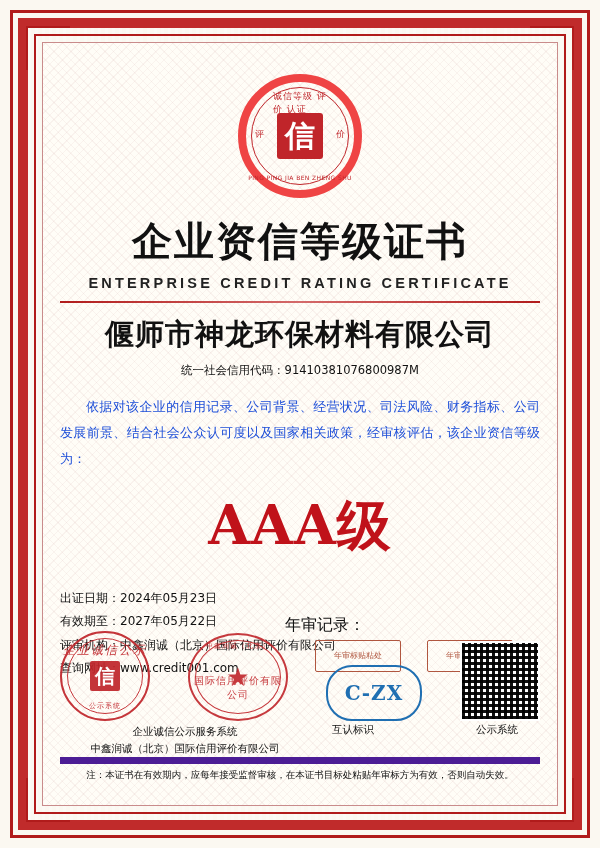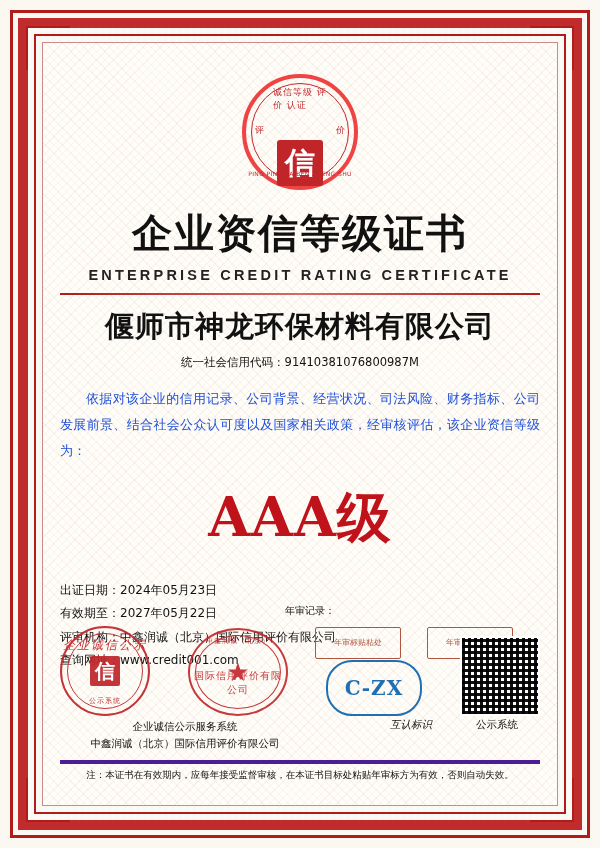--- a/index.html
+++ b/index.html
@@ -63,22 +63,22 @@
   
   .content{
     position:absolute;left:60px;top:56px;right:60px;bottom:50px;
   }
   
   .seal-wrap{
     display:flex;justify-content:center;margin-top:18px;
   }
   .seal{
     position:relative;width:108px;height:108px;border-radius:50%;
-    border:4px solid #ef4444;
-    display:flex;align-items:flex-end;justify-content:center;
+    border:8px solid #ef4444;
+    display:flex;align-items:center;justify-content:center;
   }
   .seal .ring2{
     position:absolute;left:5px;top:5px;right:5px;bottom:5px;
     border:1px solid #c0252a;border-radius:50%;
   }
   .seal .star{
     position:absolute;top:8px;left:50%;transform:translateX(-50%);
     color:#c0252a;font-size:9px;letter-spacing:1px;
   }
   .seal .core{
@@ -137,21 +137,21 @@
   }
   
   .info{
     margin-top:24px;position:relative;font-size:12px;color:#111;line-height:1.95;
   }
   .info .line{display:flex;}
   .info .label{white-space:nowrap;}
   .annual{
     position:absolute;right:0;top:22px;width:255px;
   }
-  .annual .ttl{font-size:10px;margin-bottom:6px;}
+  .annual .ttl{font-size:16px;}
   .annual .boxes{display:flex;gap:26px;padding-left:30px;}
   .annual .box{
     width:84px;height:30px;border:1px solid #b0563f;border-radius:2px;
     display:flex;align-items:center;justify-content:center;
     font-size:8px;color:#b0563f;
   }
   
   .bottom{
     position:absolute;left:0;right:0;bottom:16px;
   }
@@ -195,24 +195,24 @@
       repeating-linear-gradient(90deg,#111 0 3px,#fff 3px 6px),
       repeating-linear-gradient(0deg,#111 0 3px,#fff 3px 6px);
     background-blend-mode:multiply;
     border:2px solid #fff;
   }
   .caption-row{
     display:flex;justify-content:space-between;margin-top:2px;
     font-size:10.5px;color:#111;
   }
   .cap-left{width:250px;text-align:center;line-height:1.6;}
-  .cap-mid{width:100px;text-align:right;font-style:italic;}
+  .cap-mid{width:100px;text-align:left;}
   .cap-right{width:86px;text-align:center;}
   .note{
-    margin-top:8px;border-top:4px solid #4c1d95;padding-top:5px;
+    margin-top:0;border-top:7px solid #4c1d95;padding-top:5px;
     font-size:9.5px;color:#111;text-align:center;
   }
 </style>
 </head>
 <body>
 
 <div class="page">
   <div class="border-outer"></div>
   <div class="border-mid">
     <div class="border-mid-in"></div>

